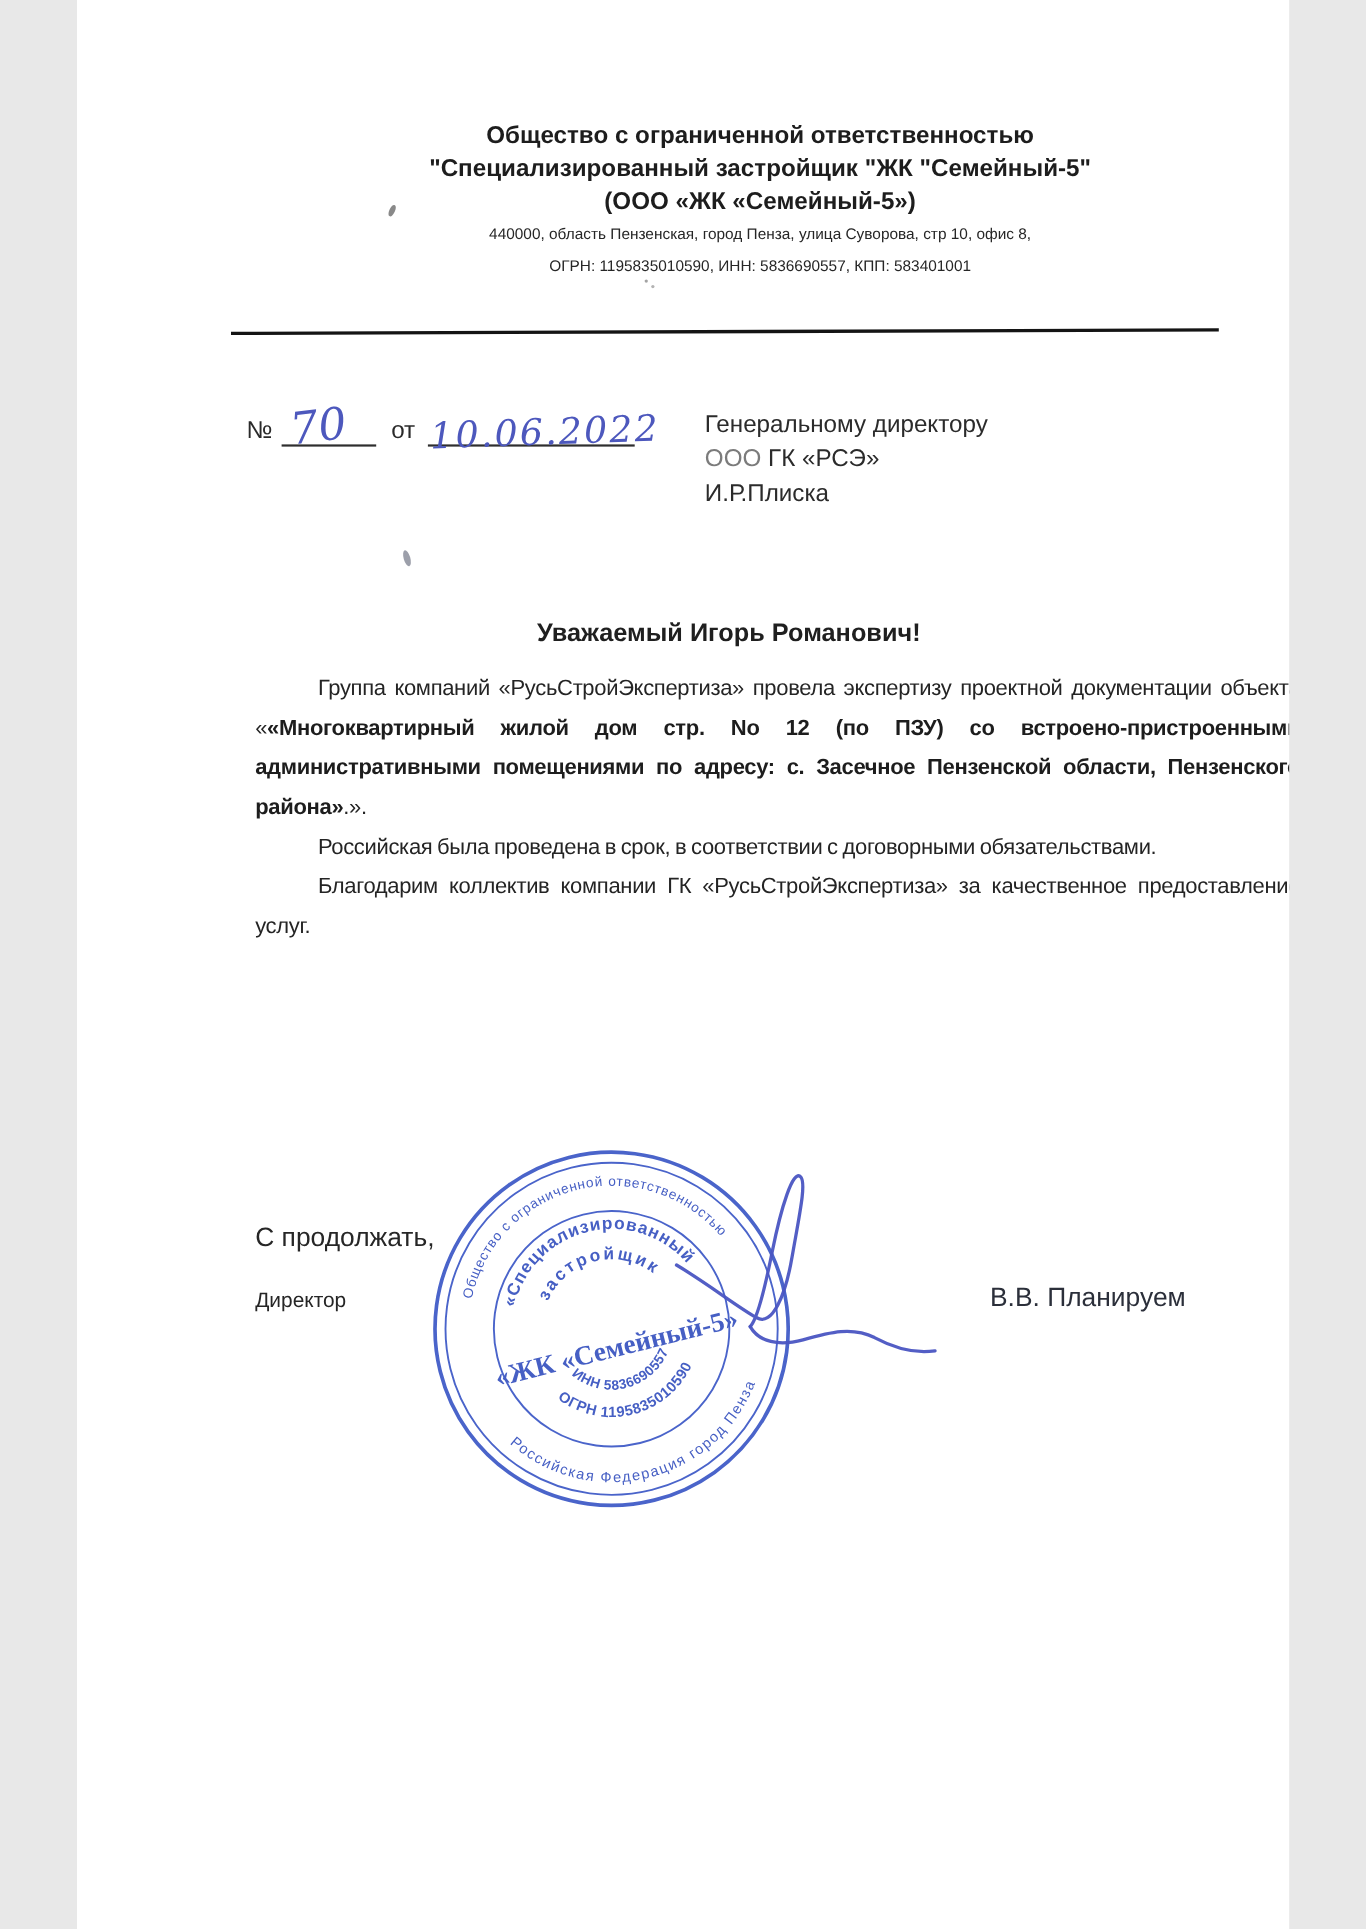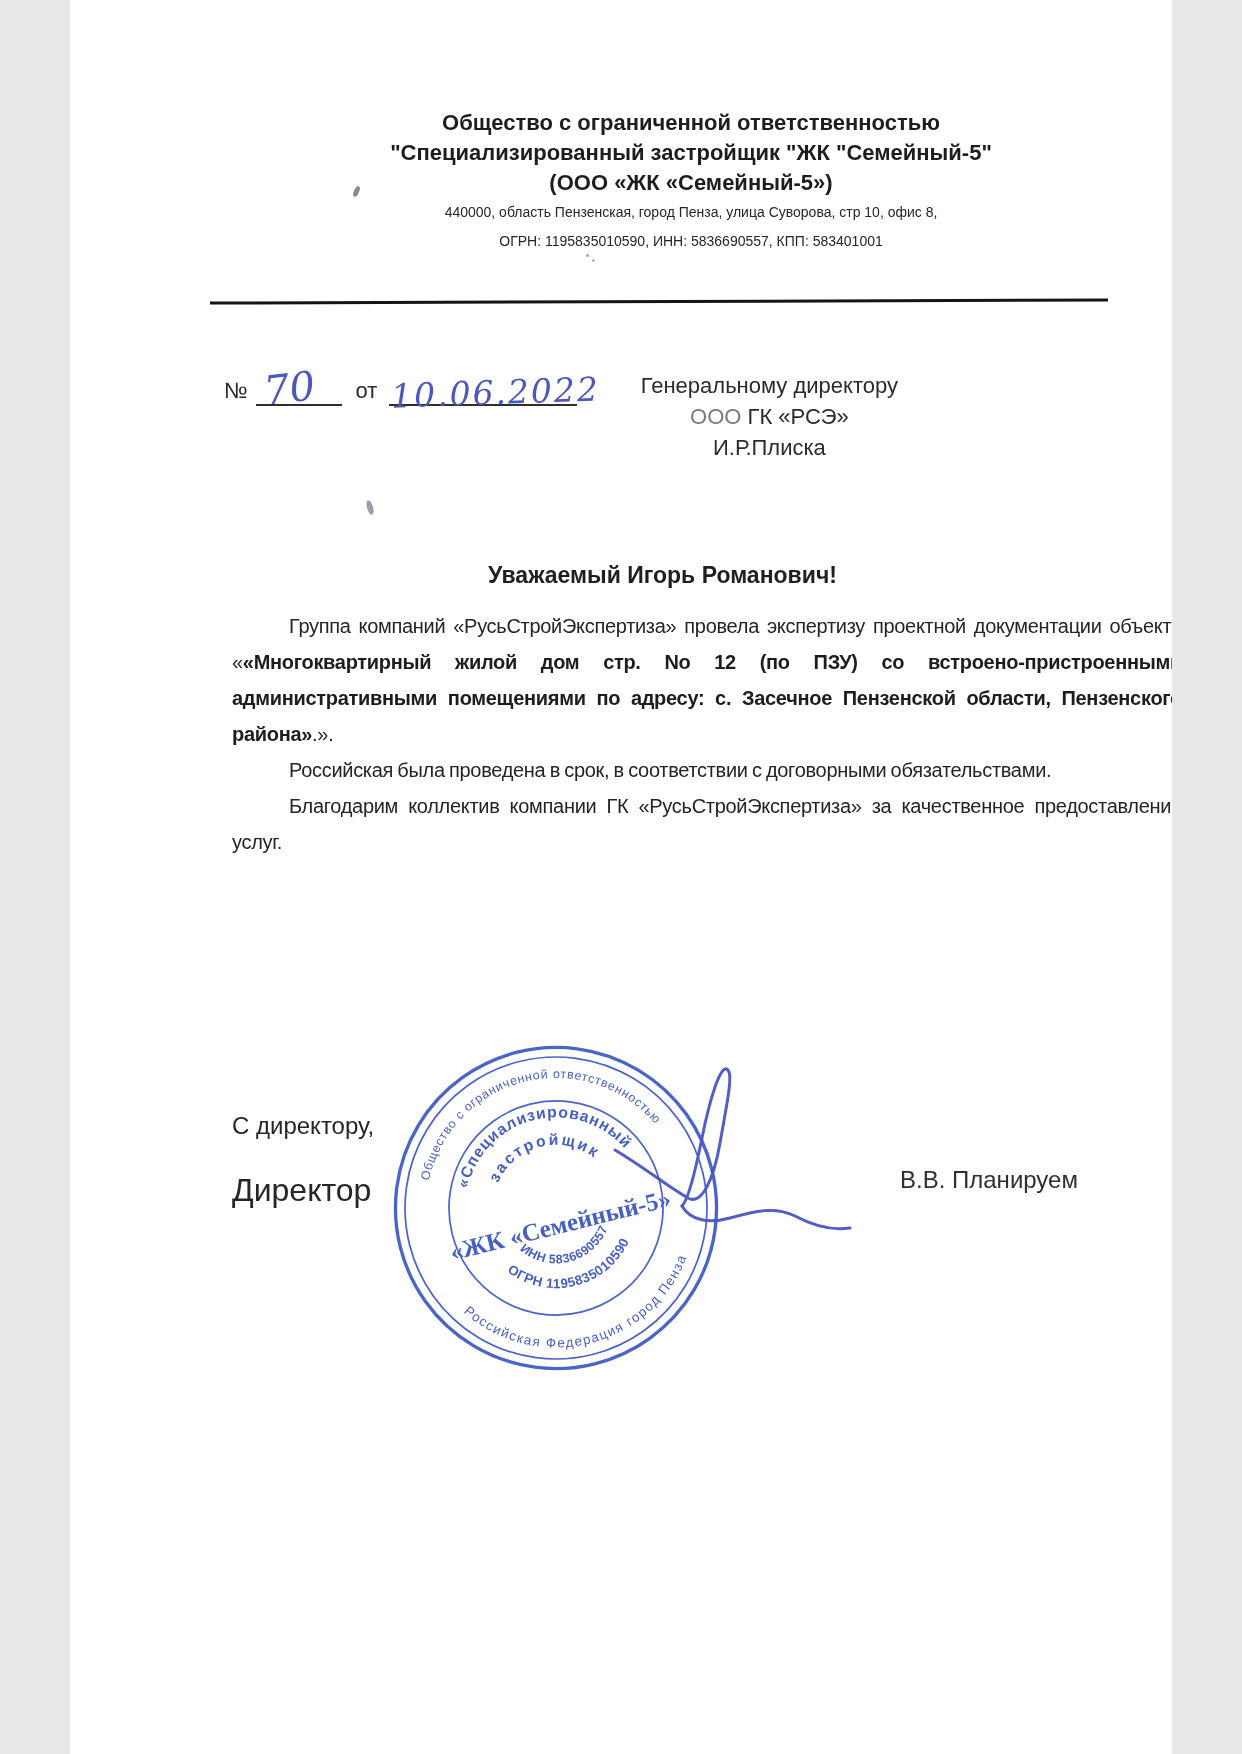--- a/index.html
+++ b/index.html
@@ -16,31 +16,31 @@
   
   .ref-row{position:absolute;left:154px;top:374px;display:flex;align-items:flex-end;font-size:22px;color:#2a2a2a;}
   .ref-label{padding-bottom:2px;}
   .slot{display:inline-block;border-bottom:2px solid #2e2e2e;height:30px;position:relative;}
   .slot-no{width:86px;margin:0 14px 0 8px;}
   .slot-date{width:188px;margin-left:12px;}
   .hand{position:absolute;font-family:"DejaVu Serif", serif;font-style:italic;color:#4d58bd;white-space:nowrap;}
   .hand-no{font-size:40px;bottom:-7px;left:8px;transform:rotate(-7deg);}
   .hand-date{font-size:33px;bottom:-8px;left:2px;letter-spacing:2px;transform:rotate(-2deg);}
   
-  .addressee{position:absolute;top:370px;right:274px;text-align:center;font-size:22px;line-height:31px;color:#2b2b2b;}
+  .addressee{position:absolute;top:370px;right:274px;text-align:left;font-size:22px;line-height:31px;color:#2b2b2b;}
   .faded{opacity:.62;}
   
   .salutation{position:absolute;top:562px;left:0;width:1185px;text-align:center;font-weight:700;font-size:23px;color:#1f1f1f;}
   .body-text{position:absolute;top:608px;left:162px;width:950px;font-size:20px;line-height:36px;
              text-align:justify;letter-spacing:-0.3px;word-spacing:-1px;color:#242424;}
   .body-text p{margin:0;text-indent:57px;}
   .body-text b{font-weight:700;color:#1d1d1d;}
   
   .closing{position:absolute;left:162px;top:1112px;font-size:24px;color:#262626;}
-  .job-title{position:absolute;left:162px;top:1172px;font-size:32px;color:#262626;}
+  .job-title{position:absolute;left:162px;top:1172px;font-size:19px;color:#262626;}
   .signer-name{position:absolute;left:830px;top:1166px;font-size:24px;color:#2b2f3a;}
   
   .stamp{position:absolute;left:314px;top:1036px;width:344px;height:344px;opacity:.92;}
   .stamp text{fill:#3752bf;}
   .stamp .ring{stroke:#3b57c6;fill:none;}
   .signature{position:absolute;left:520px;top:1028px;width:280px;height:230px;}
   .signature path{stroke:#4a55c2;stroke-width:3;fill:none;stroke-linecap:round;opacity:.95;}
   
   .artifact{position:absolute;background:#4a4a4a;}
   .art-1{top:186px;left:284px;width:5px;height:11px;border-radius:45%;transform:rotate(24deg);opacity:.65;}
@@ -80,21 +80,21 @@
   </div>
 
   <div class="salutation">Уважаемый Игорь Романович!</div>
 
   <div class="body-text">
     <p><span>Группа компаний «РусьСтройЭкспертиза» провела экспертизу проектной документации объекта «</span><b>«Многоквартирный жилой дом стр. No 12 (по ПЗУ) со встроено-пристроенными административными помещениями по адресу: с. Засечное Пензенской области, Пензенского района»</b><span>.».</span></p>
     <p>Российская была проведена в срок, в соответствии с договорными обязательствами.</p>
     <p>Благодарим коллектив компании ГК «РусьСтройЭкспертиза» за качественное предоставление услуг.</p>
   </div>
 
-  <div class="closing">С директору,</div>
+  <div class="closing">С продолжать,</div>
   <div class="job-title">Директор</div>
   <div class="signer-name">В.В. Планируем</div>
 
   <svg class="stamp" viewBox="0 0 360 360" aria-hidden="true">
     <g transform="rotate(-14 180 180)">
       <circle class="ring" cx="180" cy="180" r="168" stroke-width="3.5"></circle>
       <circle class="ring" cx="180" cy="180" r="158" stroke-width="1.8"></circle>
       <circle class="ring" cx="180" cy="180" r="112" stroke-width="1.8"></circle>
       <defs>
         <path id="arc-outer-top" d="M 45.3,161.1 A 136,136 0 0 1 314.7,161.1"></path>

